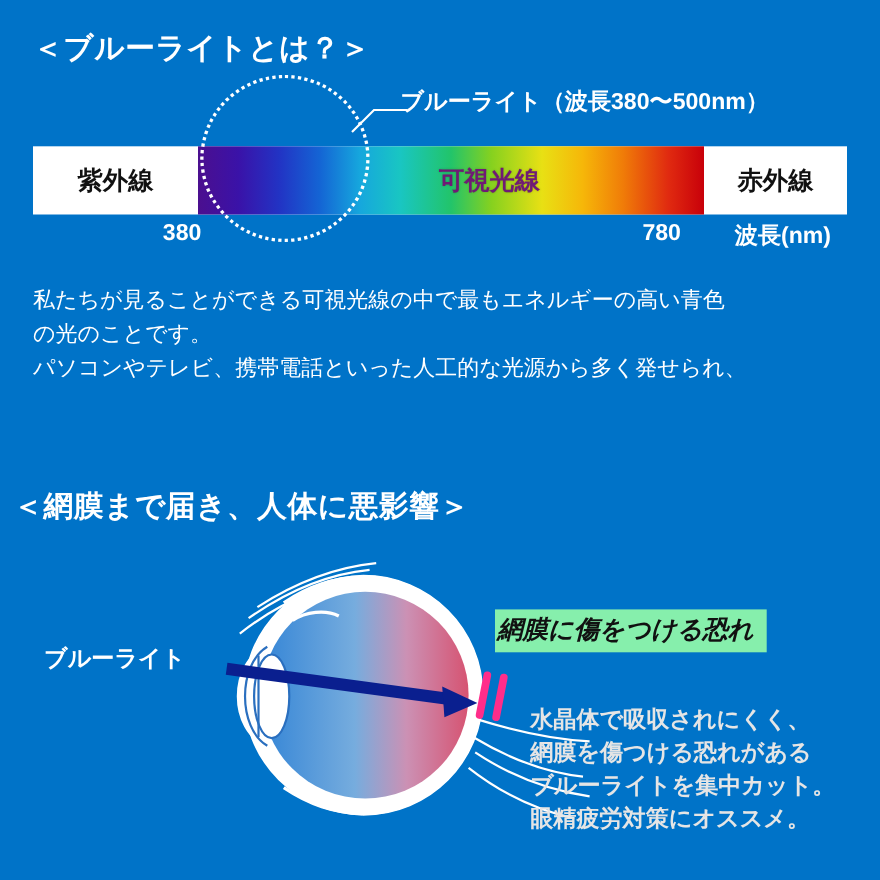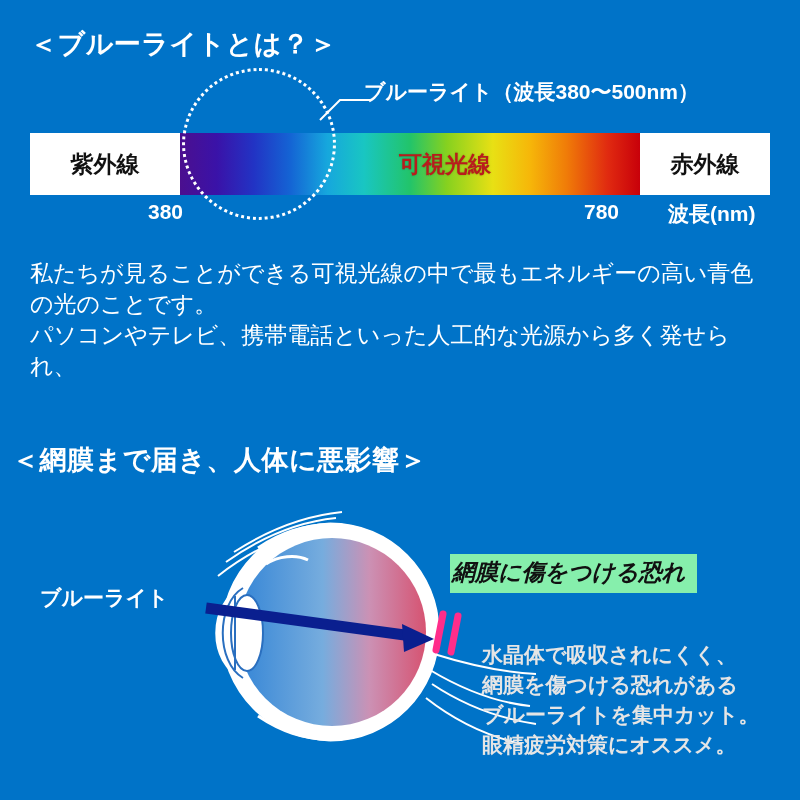--- a/index.html
+++ b/index.html
@@ -86,21 +86,21 @@
     color: #111111;
   }
   .label-ir {
     left: 610px;
     width: 130px;
     color: #111111;
   }
   .label-vis {
     left: 330px;
     width: 170px;
-    color: #b91c1c;
+    color: #701a75;
     text-shadow: 0 0 2px rgba(0,0,0,0.25);
   }
 
   
   .blue-ellipse {
     position: absolute;
     left: 182px;
     top: 68px;
     width: 154px;
     height: 152px;
@@ -148,21 +148,21 @@
     font-size: 21px;
     font-weight: bold;
   }
 
   
   .body-text {
     position: absolute;
     left: 30px;
     top: 258px;
     width: 740px;
-    font-size: 23px;
+    font-size: 20px;
     line-height: 31px;
     font-weight: normal;
     color: #ffffff;
   }
   .body-text p { margin: 0; }
 
   
   .eye-area {
     position: absolute;
     left: 30px;

